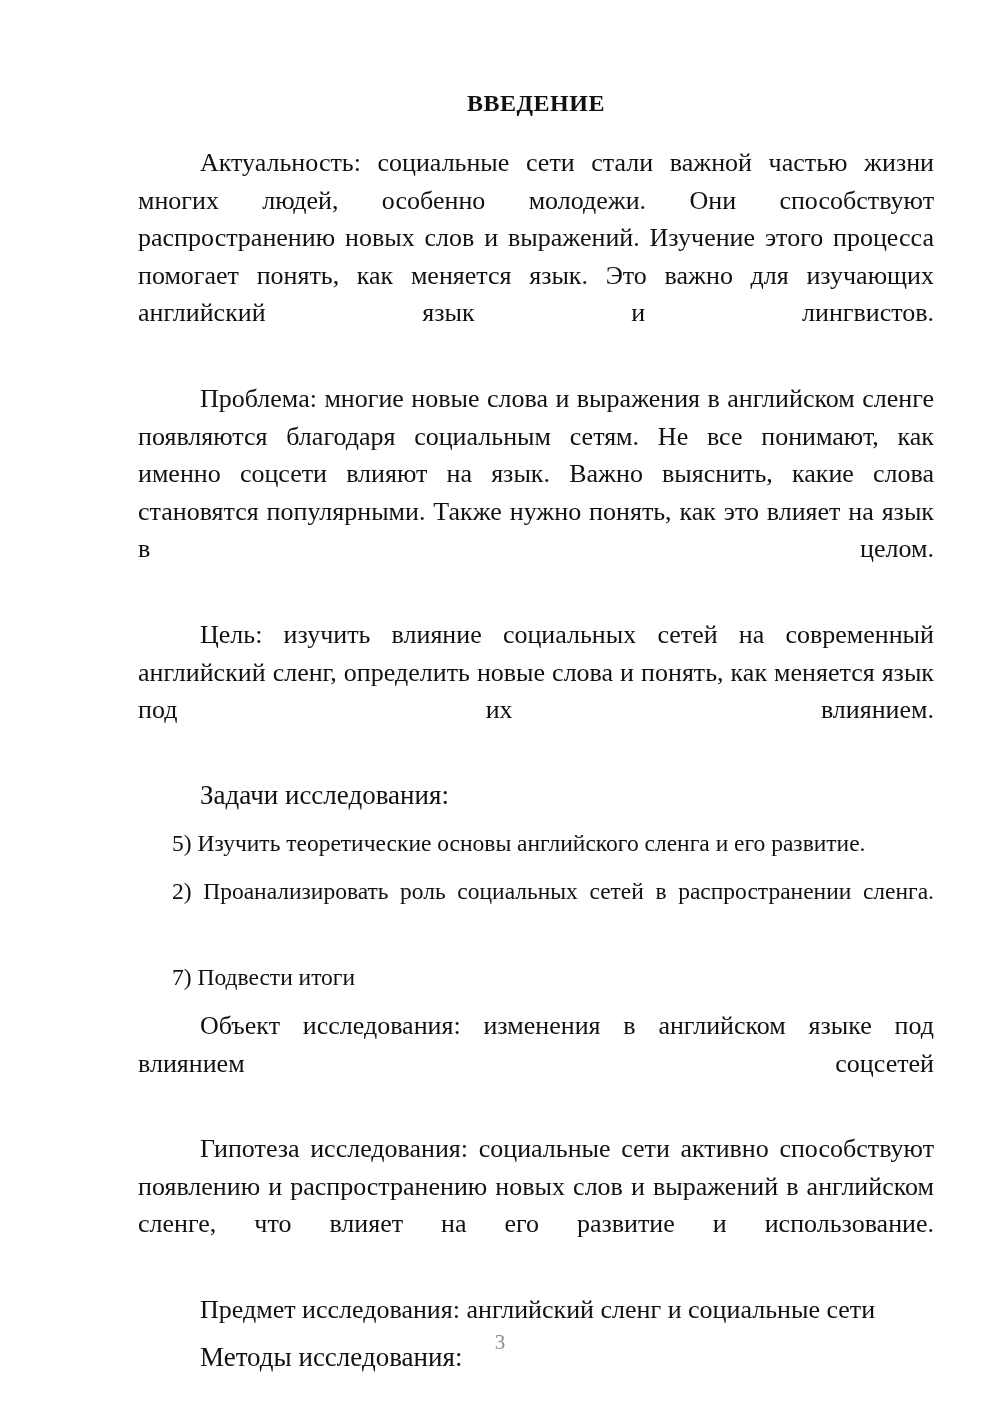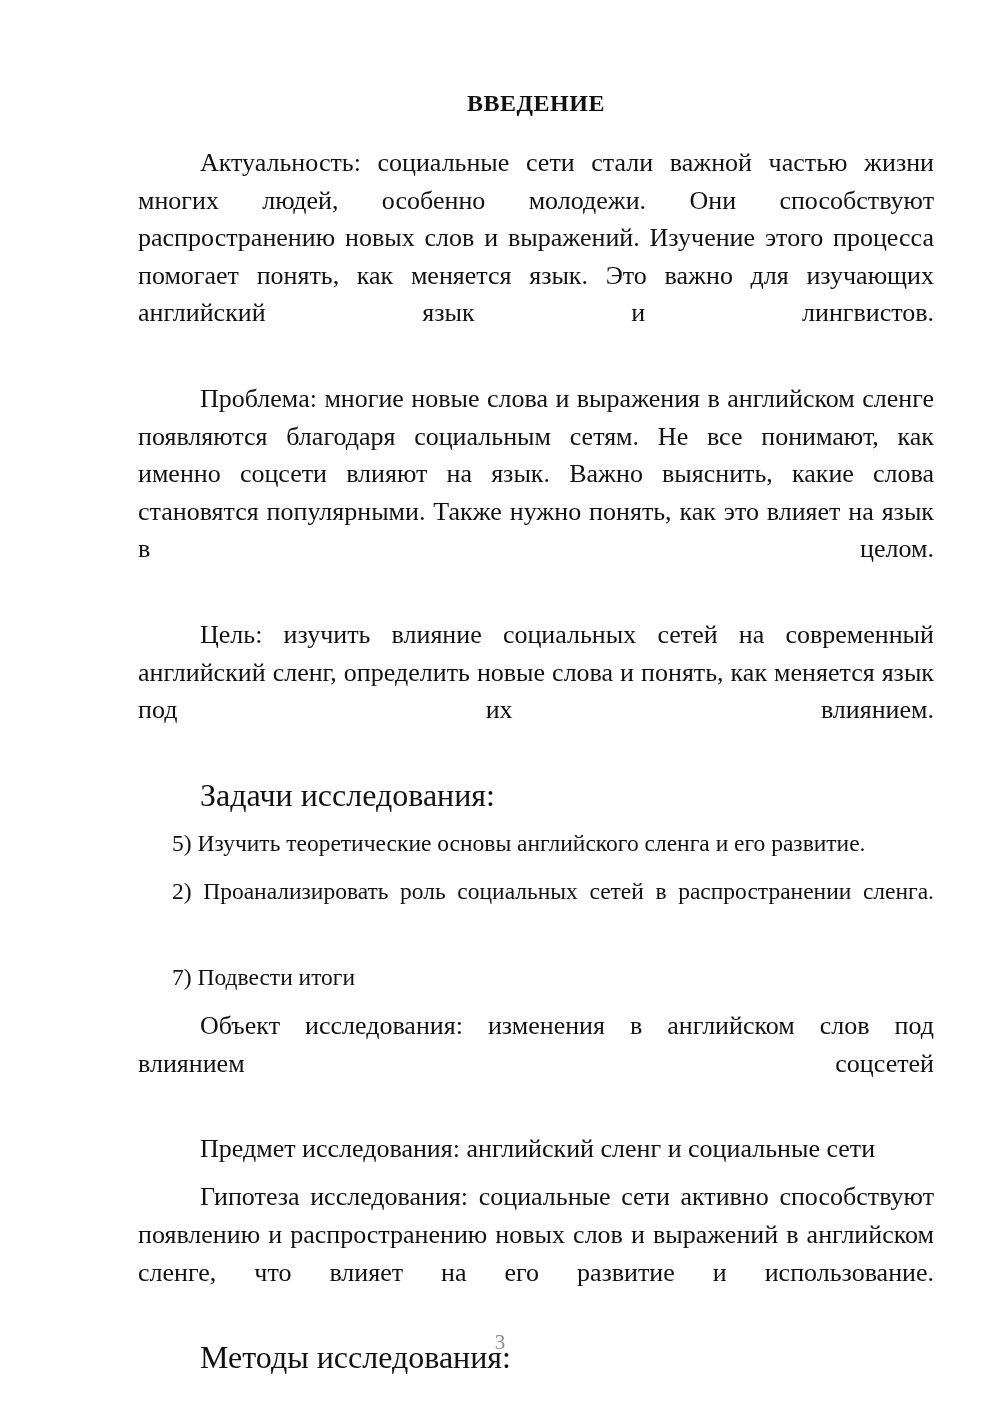--- a/index.html
+++ b/index.html
@@ -59,21 +59,21 @@
     content: "";
     display: inline-block;
     width: 100%;
   }
 
   .para.no-stretch::after {
     content: none;
   }
 
   .label-line {
-    font-size: 32px;
+    font-size: 27px;
     line-height: 37.6px;
     margin: 0 0 10.5px 0;
     text-indent: 62px;
     text-align: left;
   }
 
   .list-item {
     font-size: 23.5px;
     line-height: 37.6px;
     text-align: justify;
@@ -125,25 +125,25 @@
     <p class="label-line">Задачи исследования:</p>
 
     <p class="list-item short">5) Изучить теоретические основы английского сленга и его развитие.</p>
 
     <p class="list-item">2) Проанализировать роль социальных сетей в распространении сленга.</p>
 
 
 
     <p class="list-item short">7) Подвести итоги</p>
 
-    <p class="para">Объект исследования: изменения в английском слов под влиянием соцсетей</p>
+    <p class="para">Объект исследования: изменения в английском языке под влиянием соцсетей</p>
+
+    <p class="para">Гипотеза исследования: социальные сети активно способствуют появлению и распространению новых слов и выражений в английском сленге, что влияет на его развитие и использование.</p>
 
     <p class="para no-stretch">Предмет исследования: английский сленг и социальные сети</p>
-
-    <p class="para">Гипотеза исследования: социальные сети активно способствуют появлению и распространению новых слов и выражений в английском сленге, что влияет на его развитие и использование.</p>
 
     <p class="label-line">Методы исследования:</p>
 
   </div>
 
   <div class="page-number">3</div>
 
 </div>
 
 </body></html>

